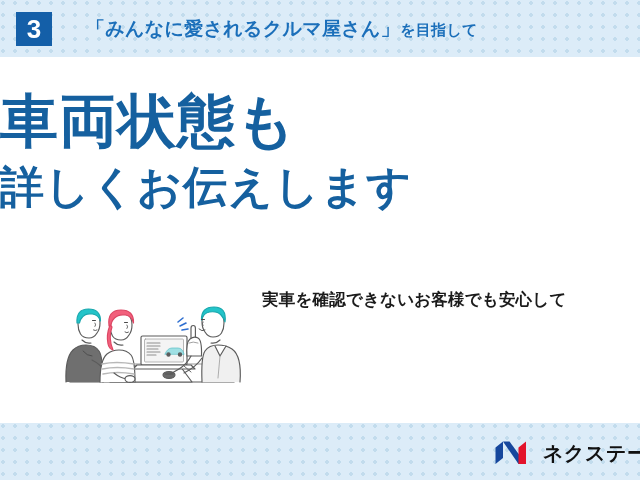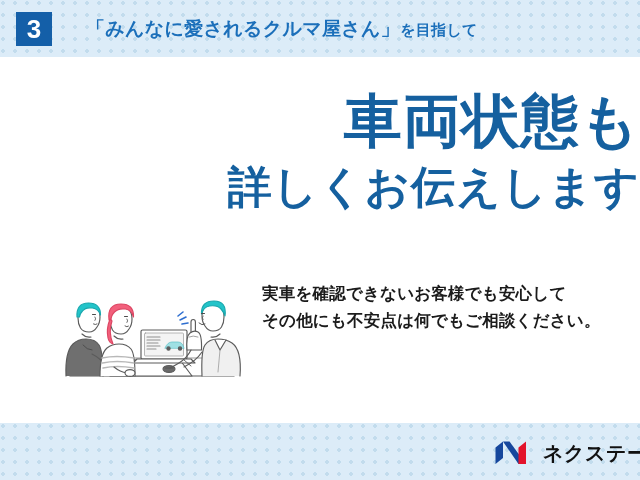--- a/index.html
+++ b/index.html
@@ -72,42 +72,42 @@
   #header-title .small {
     font-size: 15px;
   }
 
   
   #headline {
     position: absolute;
     left: 0;
     top: 88px;
     width: 640px;
-    text-align: right;
+    text-align: left;
   }
   .headline-line {
     color: #15609f;
     font-weight: bold;
     letter-spacing: 1px;
     white-space: nowrap;
   }
   #headline-line-1 {
     font-size: 58px;
     line-height: 66px;
   }
   #headline-line-2 {
     font-size: 44px;
     line-height: 66px;
   }
 
   
   #lower {
     position: absolute;
     left: 0;
-    top: 272px;
+    top: 278px;
     width: 640px;
     height: 130px;
   }
   #illustration {
     position: absolute;
     left: 52px;
     top: 0px;
     width: 200px;
     height: 115px;
   }
@@ -247,21 +247,20 @@
         <path d="M150 80 q-6 9 -18 15" stroke="#5b5b5b" fill="none"></path>
 
         <path d="M132 88 l7 6" stroke="#5b5b5b" stroke-width="0.9"></path>
 
         <path d="M131 40 l-5 4 M134 45 l-6 3 M136 51 l-6 1" stroke="#2f6fd0" stroke-width="1.6"></path>
       </g>
     </svg>
 
     <div id="body-copy">
       <div class="copy-line">実車を確認できないお客様でも安心して</div>
-      <div class="copy-line">その他にも不安点は何でもご相談ください。</div>
     </div>
 
   </div>
 
   <div class="dot-band" id="footer-band"></div>
 
   <div id="logo">
     <svg id="logo-mark" viewBox="0 0 42 26">
       <path d="M1.5 24 L1.5 7.5 L9 1.5 L9 18 Z" fill="#16479d"></path>
       <path d="M9 1.5 L24.5 24 L32 24 L15.5 1.5 Z" fill="#16479d"></path>

